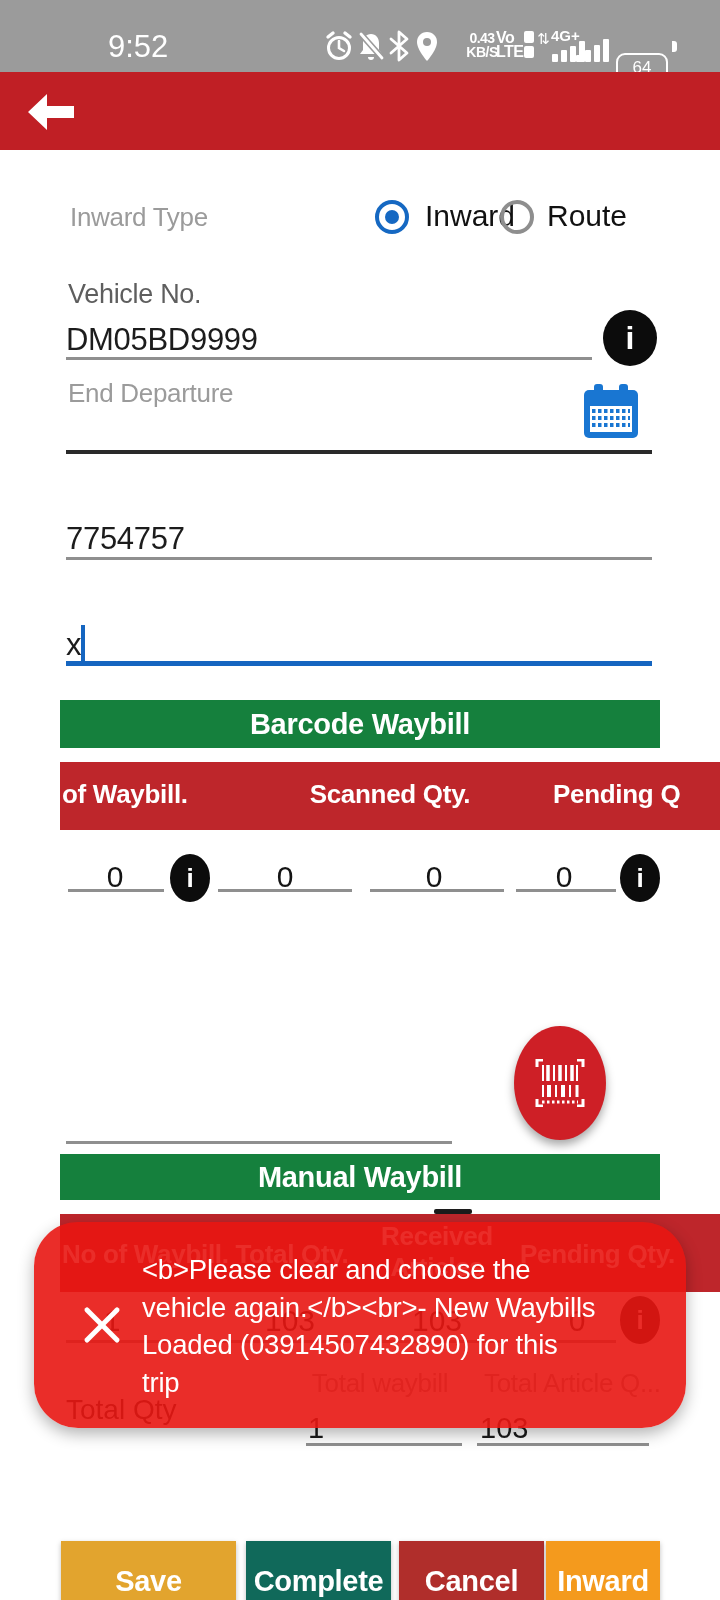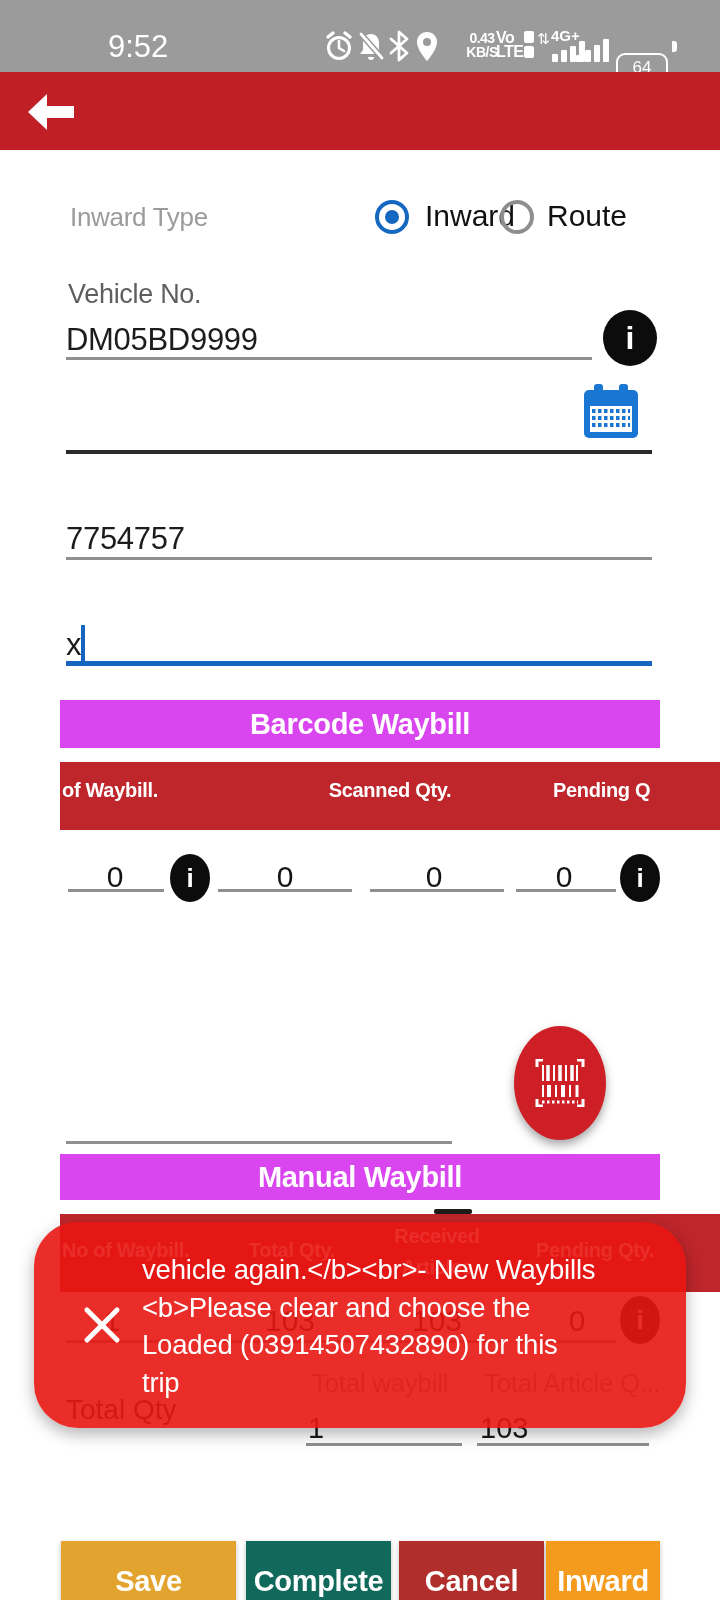--- a/index.html
+++ b/index.html
@@ -24,24 +24,24 @@
   .fvalue{position:absolute;font-size:31px;color:#1C1C1C;letter-spacing:-0.3px;}
   .uline{position:absolute;background:#8F8F8F;height:3px;}
   .radio-outer{position:absolute;width:34px;height:34px;border-radius:50%;box-sizing:border-box;}
   .radio-sel{border:4px solid #1568C2;}
   .radio-unsel{border:4px solid #8E8E8E;}
   .radio-dot{position:absolute;left:6px;top:6px;width:14px;height:14px;border-radius:50%;background:#1568C2;}
   .radio-label{position:absolute;font-size:30px;color:#111;}
   .info-icon{position:absolute;background:#0C0C0C;border-radius:50%;color:#fff;text-align:center;font-weight:bold;}
   .caret{display:inline-block;width:4px;height:36px;background:#1565C0;vertical-align:-6px;}
   
-  .secbar{position:absolute;left:60px;width:600px;height:48px;background:#d946ef;color:#fff;
+  .secbar{position:absolute;left:60px;width:600px;height:48px;background:#15803d;color:#fff;
           font-size:29px;font-weight:bold;text-align:center;letter-spacing:-0.3px;}
   .thead{position:absolute;left:60px;width:660px;background:#BE262B;}
-  .hcell{position:absolute;color:#fff;font-size:20px;font-weight:bold;letter-spacing:-0.3px;white-space:nowrap;}
+  .hcell{position:absolute;color:#fff;font-size:26px;font-weight:bold;letter-spacing:-0.3px;white-space:nowrap;}
   .cellval{position:absolute;font-size:30px;color:#141414;text-align:center;width:60px;}
   
   .fab{position:absolute;left:514px;top:1026px;width:92px;height:114px;border-radius:50%;background:#CE1F26;
        box-shadow:0 5px 10px rgba(0,0,0,0.35);}
   
   .toast{position:absolute;left:34px;top:1222px;width:652px;height:206px;border-radius:44px;
          background:rgba(232,22,18,0.90);box-shadow:0 6px 16px rgba(0,0,0,0.30);}
   .toast-text{position:absolute;left:142px;top:1251px;width:530px;color:#fff;font-size:27.5px;line-height:37.5px;letter-spacing:-0.2px;}
   
   .btn{position:absolute;top:1541px;height:82px;color:#fff;font-size:29px;font-weight:bold;
@@ -132,20 +132,21 @@
   <div>
     <div class="radio-outer radio-unsel" style="left:500px;top:200px;"></div>
     <span class="radio-label" style="left:547px;top:199px;">Route</span>
   </div>
 
   <span class="flabel" style="left:68px;top:279px;color:#5E5E5E;font-size:27px;">Vehicle No.</span>
   <span class="fvalue" style="left:66px;top:322px;">DM05BD9999</span>
   <div class="uline" style="left:66px;top:357px;width:526px;height:2.5px;"></div>
   <div class="info-icon" style="left:603px;top:310px;width:54px;height:56px;font-size:32px;line-height:56px;">i</div>
 
+  <span class="flabel" style="left:68px;top:378px;">End Departure</span>
   <svg class="abs" style="left:580px;top:384px;" width="62" height="56" viewBox="0 0 62 56">
     <rect x="14" y="0" width="9" height="14" rx="3" fill="#1976D2"></rect>
     <rect x="39" y="0" width="9" height="14" rx="3" fill="#1976D2"></rect>
     <rect x="4" y="6" width="54" height="48" rx="5" fill="#1976D2"></rect>
     <rect x="10" y="22" width="42" height="26" fill="#fff"></rect>
     <g stroke="#1976D2" stroke-width="4" stroke-dasharray="3.5,2.5">
       <line x1="12" y1="27" x2="50" y2="27"></line>
       <line x1="12" y1="34" x2="50" y2="34"></line>
       <line x1="12" y1="41" x2="50" y2="41"></line>
     </g>
@@ -239,22 +240,22 @@
 
   <div class="toast">
     <svg class="abs" style="left:45px;top:80px;" width="46" height="46" viewBox="0 0 46 46">
       <g stroke="#fff" stroke-width="5" stroke-linecap="round">
         <line x1="8" y1="8" x2="38" y2="38"></line>
         <line x1="38" y1="8" x2="8" y2="38"></line>
       </g>
     </svg>
   </div>
   <div class="toast-text">
+    <div>&lt;b&gt;Please clear and choose the</div>
     <div>vehicle again.&lt;/b&gt;&lt;br&gt;- New Waybills</div>
-    <div>&lt;b&gt;Please clear and choose the</div>
     <div>Loaded (03914507432890) for this</div>
     <div>trip</div>
   </div>
 
   <div class="btn" style="left:61px;width:175px;background:#E2A42E;">Save</div>
   <div class="btn" style="left:246px;width:145px;background:#10695A;">Complete</div>
   <div class="btn" style="left:399px;width:145px;background:#B02E2B;">Cancel</div>
   <div class="btn" style="left:546px;width:114px;background:#F49A1D;">Inward</div>
 
 </div>

